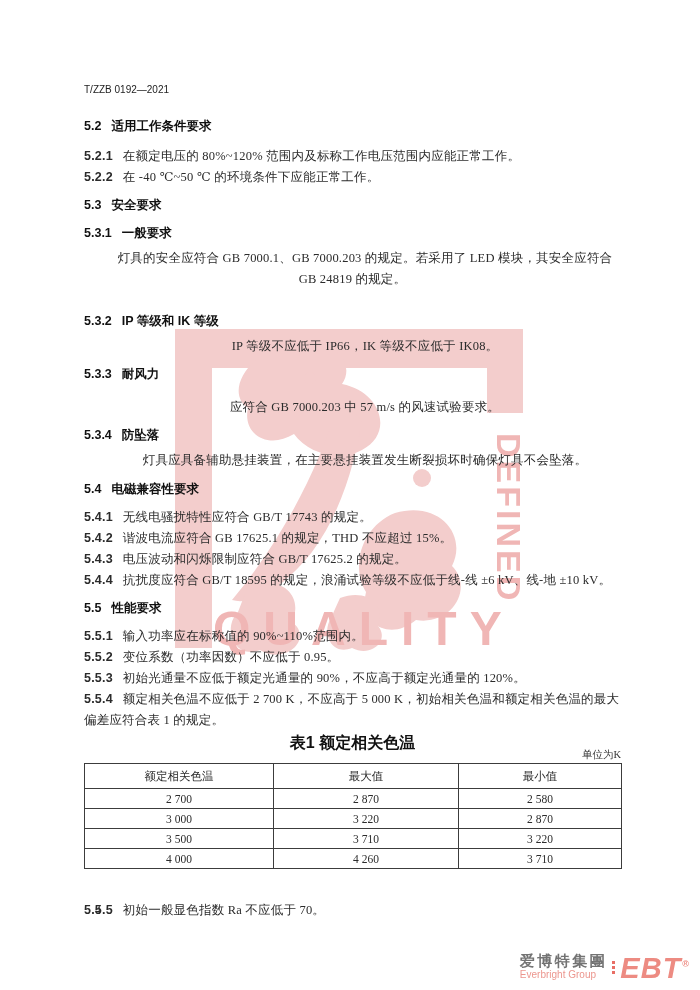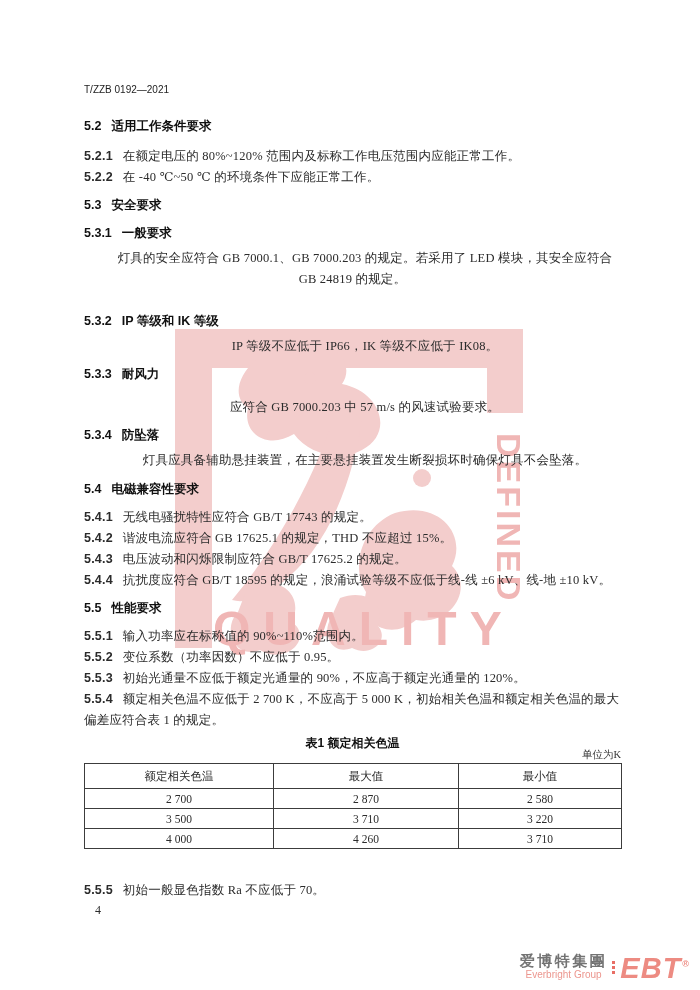--- a/index.html
+++ b/index.html
@@ -35,41 +35,41 @@
   }
   .h2,.h3{
     font-family:"Liberation Sans","DejaVu Sans",sans-serif;
     font-weight:700;font-size:12.5px;height:18px;line-height:18px;color:#111;
   }
   .no{margin-right:10px;font-family:"Liberation Sans","DejaVu Sans",sans-serif;font-weight:600;}
   .cl,.p{font-size:12.5px;line-height:21px;letter-spacing:0.2px;}
   .p{text-indent:2em;text-align:center;}
   .tbl-title{
     margin-top:4px;text-align:center;height:16px;line-height:16px;
-    font-family:"Liberation Sans","DejaVu Sans",sans-serif;font-weight:700;font-size:12px;color:#111;
+    font-family:"Liberation Sans","DejaVu Sans",sans-serif;font-weight:700;font-size:16px;color:#111;
   }
   .tbl-unit{margin-top:-2px;text-align:right;font-size:10.5px;height:12px;line-height:12px;color:#333;}
   table.cct{
     border-collapse:collapse;width:537px;margin-top:2px;
     font-size:11.5px;color:#2b2b2b;table-layout:fixed;padding-left:44px;
   }
   table.cct th,table.cct td{
     border:1px solid #3c3c3c;text-align:center;padding:0;
   }
   table.cct th{height:24px;font-weight:400;}
   table.cct td{height:19px;}
   table.cct{border:1.5px solid #2e2e2e;}
   .col1{width:189px;}.col2{width:185px;}.col3{width:163px;}
   .page-num{position:absolute;left:95px;top:903px;font-size:12px;z-index:1;}
   
   .logo{position:absolute;right:10px;bottom:7px;display:flex;align-items:center;z-index:1;}
   .logo-txt{text-align:left;margin-right:5px;}
   .logo-cn{font-size:15px;letter-spacing:2.5px;color:#737373;line-height:15px;font-weight:600;}
   .logo-en{font-size:10px;color:#ec968e;line-height:11px;
-    font-family:"Liberation Sans","DejaVu Sans",sans-serif;text-align:center;}
+    font-family:"Liberation Sans","DejaVu Sans",sans-serif;}
   .logo-dots{display:flex;flex-direction:column;gap:2px;margin-right:5px;margin-top:2px;}
   .logo-dots i{width:3px;height:3px;background:#e86e65;display:block;}
   .logo-abbr{
     font-family:"Liberation Sans","DejaVu Sans",sans-serif;
     font-weight:900;font-style:italic;font-size:29px;color:#ed8b82;letter-spacing:1px;line-height:29px;
   }
   .logo-reg{font-size:9px;color:#ed8b82;vertical-align:super;font-style:normal;margin-left:1px;}
 </style>
 </head>
 <body>
@@ -179,20 +179,25 @@
           <th>最小值</th>
         </tr>
       </thead>
       <tbody>
         <tr>
           <td>2 700</td>
           <td>2 870</td>
           <td>2 580</td>
         </tr>
         <tr>
+          <td>3 000</td>
+          <td>3 220</td>
+          <td>2 870</td>
+        </tr>
+        <tr>
           <td>3 500</td>
           <td>3 710</td>
           <td>3 220</td>
         </tr>
         <tr>
           <td>4 000</td>
           <td>4 260</td>
           <td>3 710</td>
         </tr>
       </tbody>

